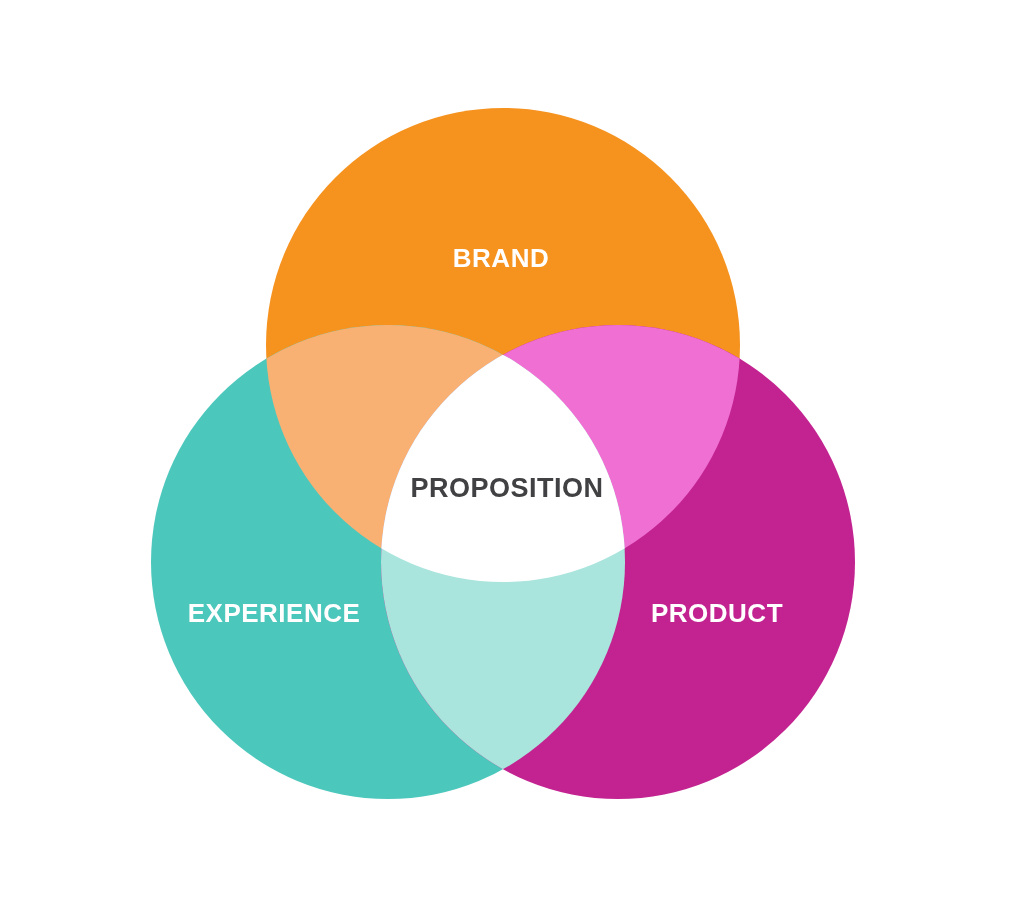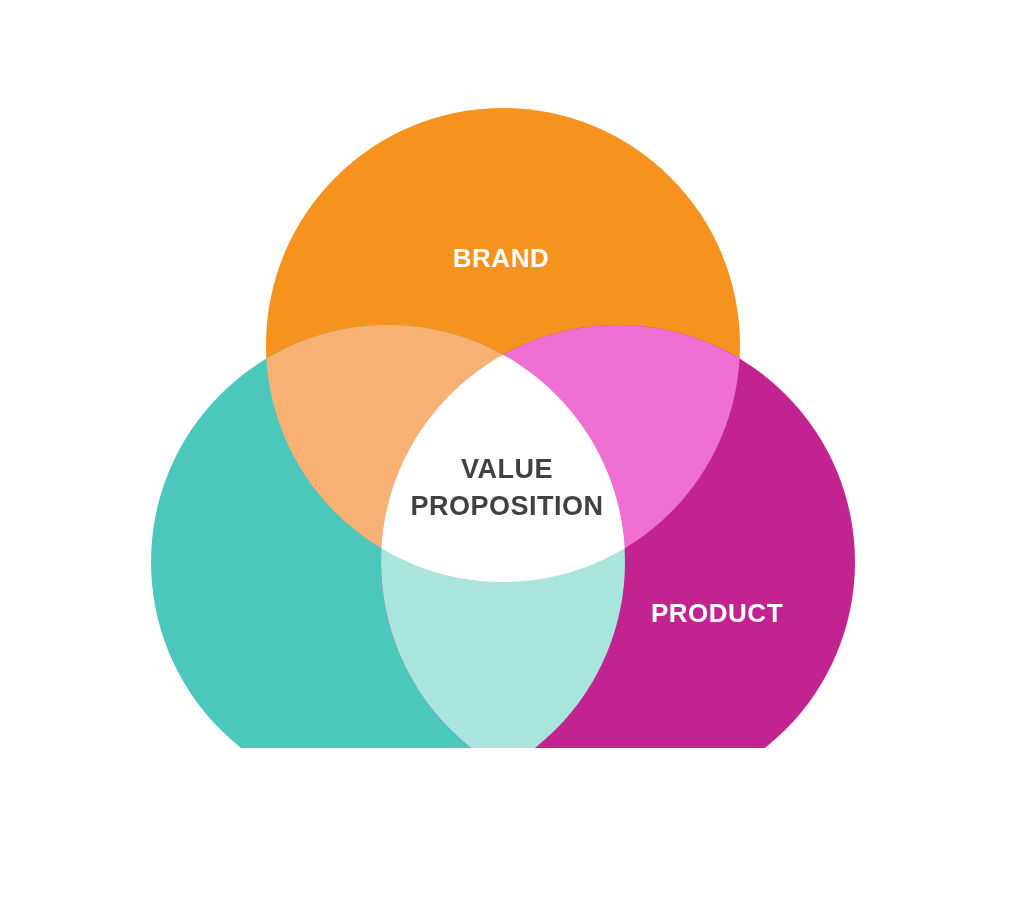--- a/index.html
+++ b/index.html
@@ -4,21 +4,21 @@
 <style>
   html, body {
     margin: 0;
     padding: 0;
     background: #ffffff;
     font-family: "Liberation Sans", "DejaVu Sans", sans-serif;
   }
   .canvas {
     position: relative;
     width: 1024px;
-    height: 748px;
+    height: 908px;
     background: #ffffff;
     overflow: hidden;
   }
   .venn-svg {
     position: absolute;
     left: 0;
     top: 0;
   }
   .label {
     position: absolute;
@@ -76,21 +76,21 @@
 
     <g clip-path="url(#clip-brand)">
       <g clip-path="url(#clip-experience)">
         <circle cx="618" cy="562" r="237" fill="#FFFFFF"></circle>
       </g>
     </g>
   </svg>
 
   <div class="label" style="left:501px; top:258px;">BRAND</div>
 
+  <div class="label" style="left:274px; top:613px;">EXPERIENCE</div>
 
   <div class="label" style="left:717px; top:613px;">PRODUCT</div>
 
   <div class="center-label" style="left:507px; top:488px;">
-    <div>VALUE</div>
     <div>PROPOSITION</div>
   </div>
 
 </div>
 
 </body></html>

